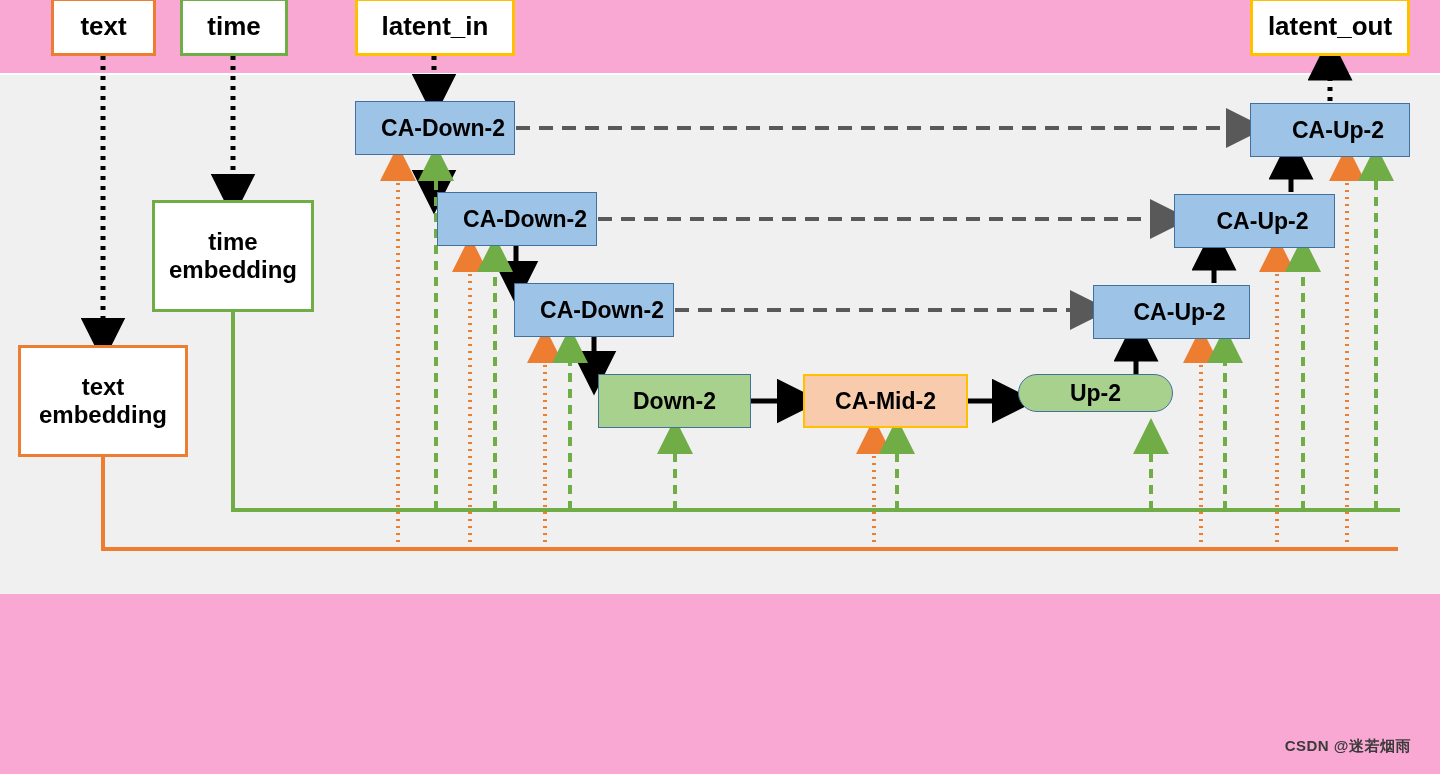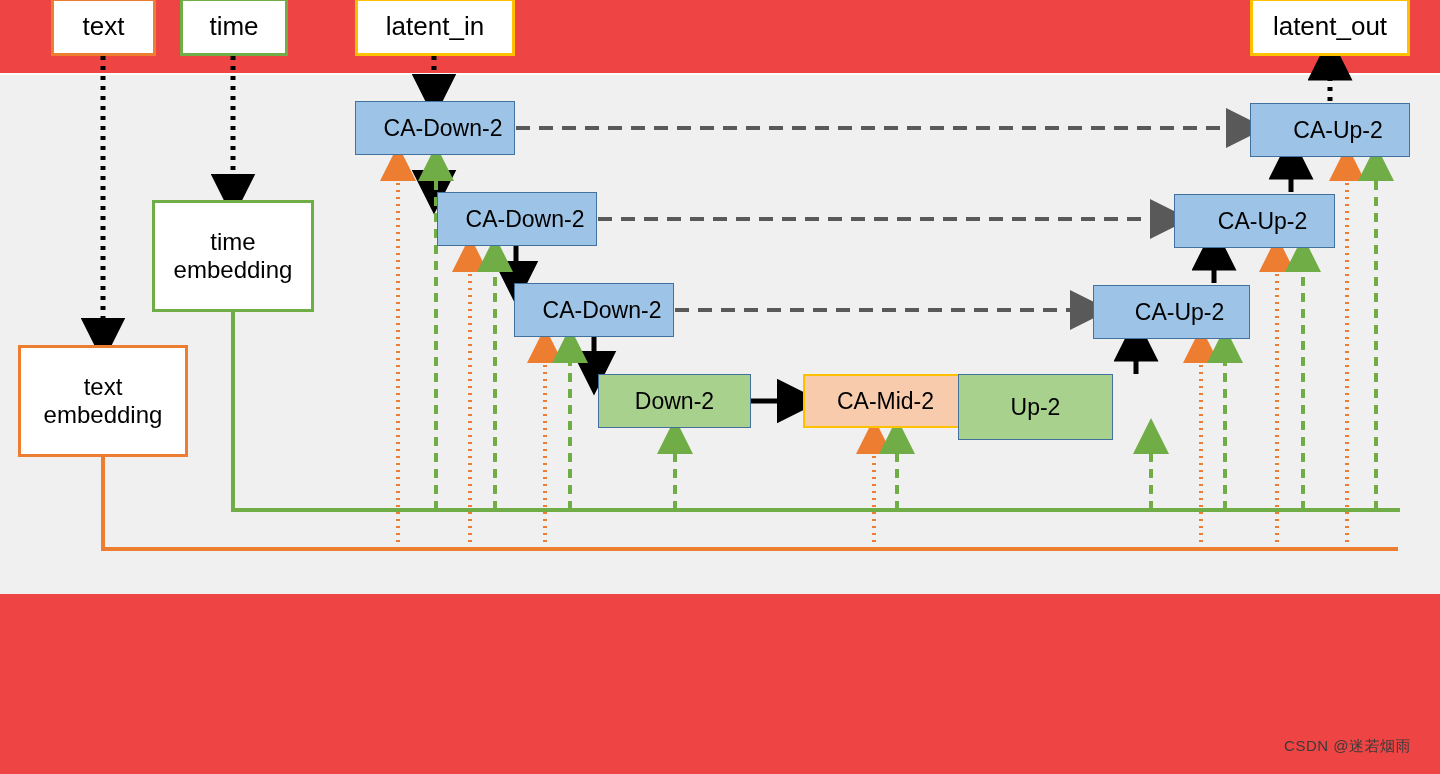--- a/index.html
+++ b/index.html
@@ -1,18 +1,18 @@
 <!DOCTYPE html>
 <html><head>
 <meta charset="utf-8">
 <title>UNet Diagram</title>
 <style>
   html,body{margin:0;padding:0;background:#000;}
   body{font-family:"Liberation Sans",sans-serif;}
-  #root{position:relative;width:1440px;height:774px;background:#ef4444;overflow:hidden;}
+  #root{position:relative;width:1440px;height:774px;background:#f9a8d4;overflow:hidden;font-weight:bold;}
   .canvas{position:absolute;left:0;top:75px;width:1440px;height:519px;background:#f0f0f0;}
   .toprule{position:absolute;left:0;top:73px;width:1440px;height:2px;background:#ffffff;}
   .node{position:absolute;box-sizing:border-box;display:flex;align-items:center;
         justify-content:center;text-align:center;color:#000;line-height:1.15;}
   .io-node{background:#ffffff;border:3px solid #ffc000;font-size:26px;}
   .io-text{border-color:#ed7d31;}
   .io-time{border-color:#70ad47;}
   .emb-node{background:#ffffff;font-size:24px;}
   .emb-text{border:3px solid #ed7d31;}
   .emb-time{border:3px solid #70ad47;}
@@ -153,21 +153,21 @@
   </div>
 
   <div class="node green-node" style="left:598px;top:374px;width:153px;height:54px;">
     <span>Down-2</span>
   </div>
 
   <div class="node mid-node" style="left:803px;top:374px;width:165px;height:54px;">
     <span>CA-Mid-2</span>
   </div>
 
-  <div class="node green-node" style="left:958px;top:374px;width:155px;height:66px;">
+  <div class="node green-node" style="left:1018px;top:374px;width:155px;height:38px;border-radius:21px;">
     <span>Up-2</span>
   </div>
 
   <div class="node blue-node" style="left:1093px;top:285px;width:157px;height:54px;">
     <span>CA-Up-2</span>
   </div>
 
   <div class="node blue-node" style="left:1174px;top:194px;width:161px;height:54px;">
     <span>CA-Up-2</span>
   </div>

